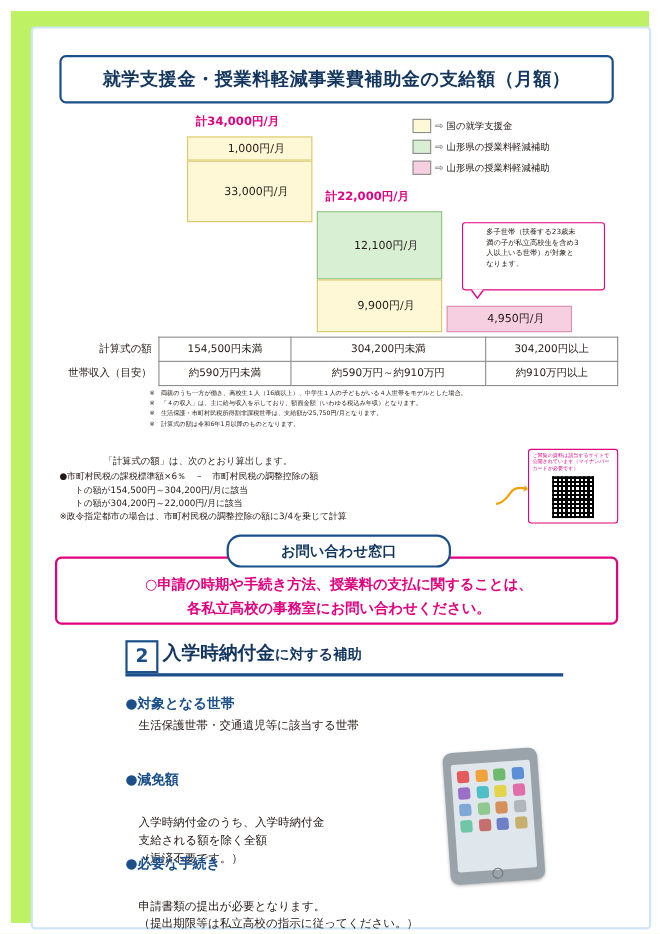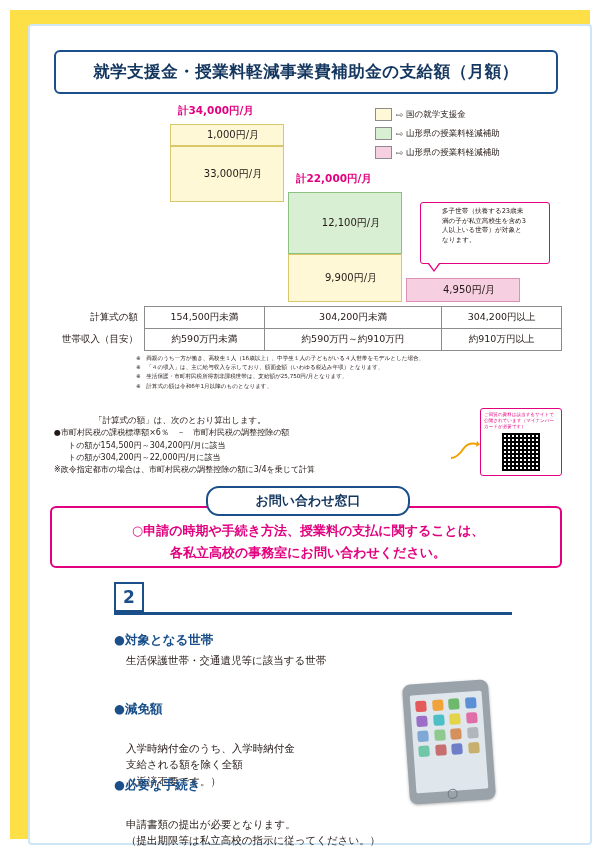--- a/index.html
+++ b/index.html
@@ -6,21 +6,21 @@
   body{
     width:600px;height:849px;
     background:#ffffff;
     font-family:"DejaVu Sans", sans-serif;
     color:#231815;
     position:relative;
     overflow:hidden;
   }
   .page{
     position:absolute;left:0;top:0;width:600px;height:849px;
-    background:#fde047;
+    background:#bef264;
     box-sizing:border-box;
     border:10px solid #ffffff;
   }
   .page-inner{
     position:absolute;left:18px;top:14px;width:564px;height:821px;
     border:2px solid #cfe6f7;
     border-radius:4px;
     background:#ffffff;
     box-sizing:border-box;
   }
@@ -288,20 +288,23 @@
 
   <div class="contact-box">
     <div class="contact-l1">○申請の時期や手続き方法、授業料の支払に関することは、</div>
     <div class="contact-l2">各私立高校の事務室にお問い合わせください。</div>
   </div>
   <div class="contact-head">
     <span>お問い合わせ窓口</span>
   </div>
 
   <div class="sec-num">2</div>
+  <div class="sec-title">
+    <span>入学時納付金</span><span class="small">に対する補助</span>
+  </div>
   <div class="sec-rule"></div>
 
   <div class="blk" style="left:104px;top:622px;width:300px;">
     <div class="h">●対象となる世帯</div>
     <div class="b">生活保護世帯・交通遺児等に該当する世帯</div>
   </div>
 
   <div class="blk" style="left:104px;top:672px;width:300px;white-space:pre-line;">
     <div class="h">●減免額</div>
     <div class="b">入学時納付金のうち、入学時納付金

